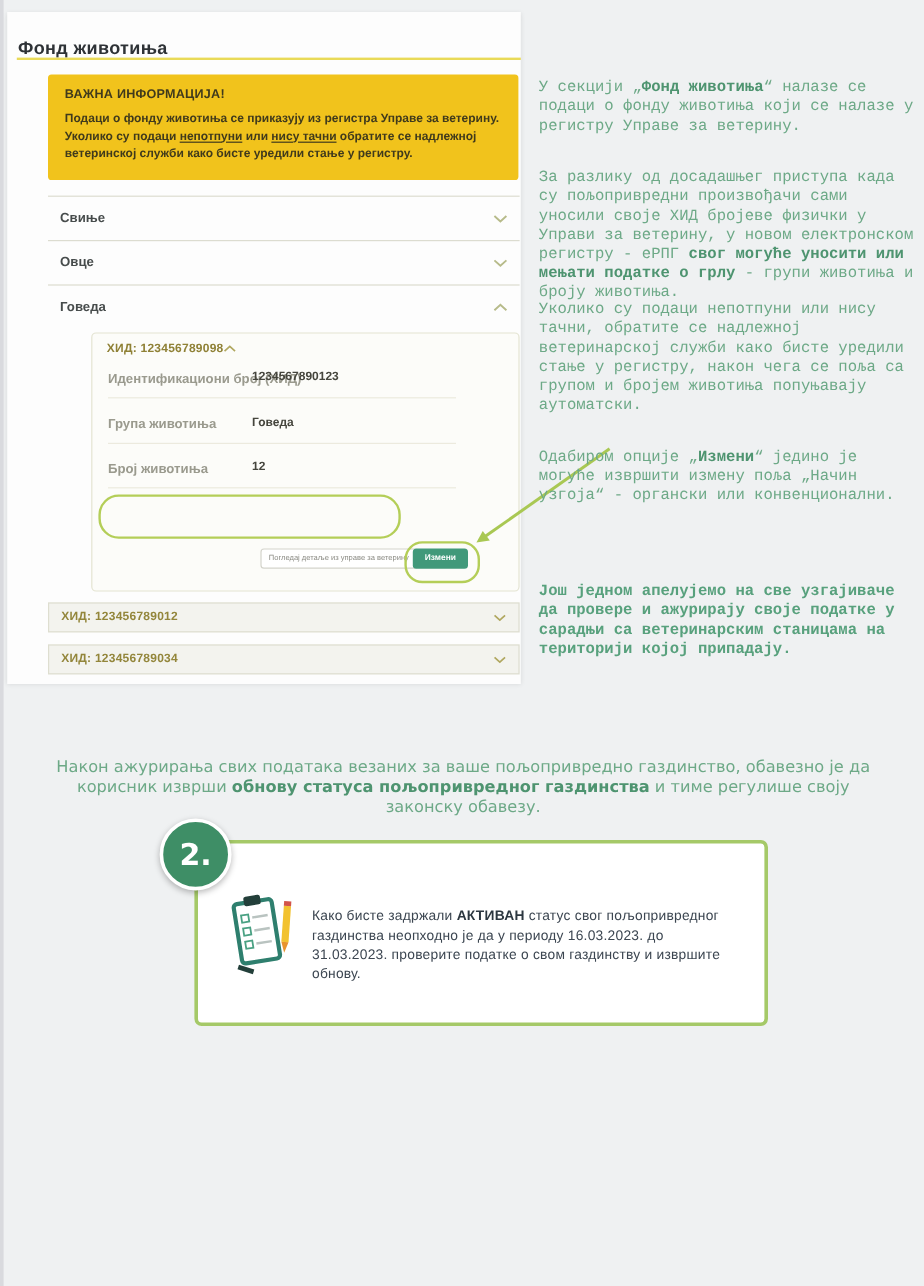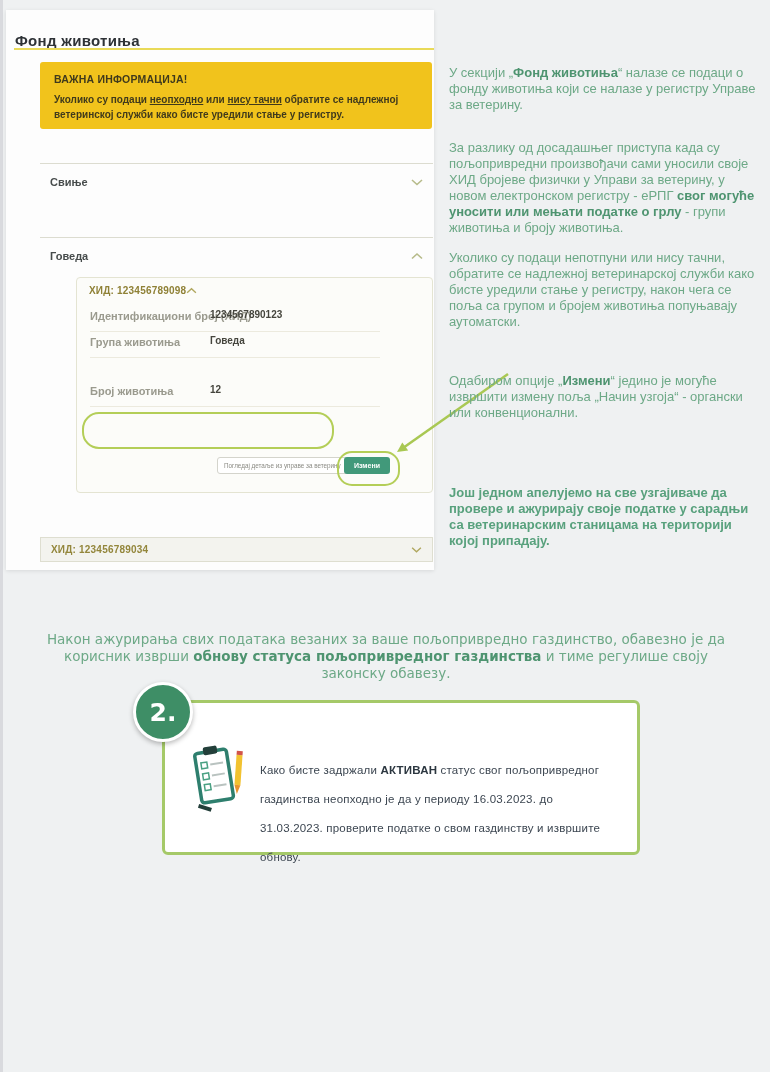--- a/index.html
+++ b/index.html
@@ -7,58 +7,58 @@
        font-family:"Liberation Sans",sans-serif;overflow:hidden;}
   .left-edge{position:absolute;left:0;top:0;width:3px;height:1072px;background:#d9dade;}
 
   
   .panel{position:absolute;left:6px;top:10px;width:428px;height:560px;background:#fdfdfd;
          box-shadow:0 1px 4px rgba(0,0,0,.10);}
   .panel-title{position:absolute;left:9px;top:12px;font-size:15px;font-weight:700;
                color:#2e3236;letter-spacing:.3px;}
   .title-rule{position:absolute;left:8px;top:38px;width:420px;height:2px;background:#e9da58;}
 
-  .warning{position:absolute;left:34px;top:52px;width:392px;height:67px;background:#f1c31c;
+  .warning{position:absolute;left:34px;top:52px;width:392px;height:88px;background:#f1c31c;
            border-radius:3px;padding:11px 14px;box-sizing:border-box;color:#403a1c;}
   .warning-title{font-size:10.5px;font-weight:800;margin-bottom:8px;letter-spacing:.2px;}
   .warning-text{font-size:10px;font-weight:600;line-height:14.5px;}
   .warning-text .u{text-decoration:underline;}
 
   .acc-row{position:absolute;left:34px;width:393px;height:37px;border-top:1px solid #dcdcd0;
            background:#fdfdfd;display:flex;align-items:center;justify-content:space-between;
            padding:16px 10px;box-sizing:border-box;cursor:pointer;}
   .acc-row.r1{top:153px}.acc-row.r2{top:190px}.acc-row.r3{top:227px}
   .acc-label{font-size:11px;font-weight:700;color:#474c4c;}
   .chev{display:inline-flex;line-height:0;}
 
   .detail-card{position:absolute;left:70px;top:267px;width:357px;height:216px;background:#fcfcf9;
                border:1px solid #e4e4d2;border-radius:4px;box-sizing:border-box;}
   .detail-header{position:absolute;left:12px;right:10px;top:7px;display:flex;
                  justify-content:flex-start;align-items:center;cursor:pointer;}
   .hid-title{font-size:10px;font-weight:700;color:#8f8136;letter-spacing:.2px;}
   .field{position:absolute;left:13px;width:290px;height:25px;border-bottom:1px solid #eceade;}
-  .field.f0{top:28px}.field.f1{top:54px}.field.f2{top:103px}.field.f3{top:141px}
+  .field.f0{top:28px}.field.f1{top:66px}.field.f2{top:103px}.field.f3{top:141px}
   .field-label{position:absolute;left:0;top:4px;font-size:11px;color:#9a9a8e;font-weight:600;}
   .field-value{position:absolute;left:120px;top:3px;font-size:10px;color:#45453d;font-weight:700;}
   .btn-secondary{position:absolute;left:140px;top:179px;height:17px;padding:0 6px;font-size:6.3px;
                  color:#8b8b84;background:#fff;border:1px solid #d4d4cc;border-radius:3px;
                  font-family:"Liberation Sans",sans-serif;line-height:15px;cursor:pointer;}
   .btn-primary{position:absolute;left:267px;top:179px;height:17px;padding:0 10px;font-size:7px;
                font-weight:700;color:#fff;background:#41997a;border:none;border-radius:3px;
                font-family:"Liberation Sans",sans-serif;line-height:17px;cursor:pointer;}
 
   .hid-bar{position:absolute;left:34px;width:393px;height:25px;background:#f3f3ee;
            border:1px solid #deded0;box-sizing:border-box;display:flex;align-items:center;
            justify-content:space-between;padding:0 10px;cursor:pointer;}
   .hid-bar.b1{top:492px}.hid-bar.b2{top:527px}
   .hid-bar .hid-title{color:#93863b;}
 
   
   .ann{position:absolute;left:449px;width:314px;font-size:13px;line-height:16px;color:#6da987;
-       font-family:Liberation Sans, sans-serif;}
+       font-family:Liberation Mono, monospace;}
   .ann .bold{font-weight:700;color:#4e9470;}
   .ann.p1{top:52px}.ann.p2{top:127px}.ann.p3{top:237px}.ann.p4{top:360px}
   .ann.p5{top:472px;font-weight:700;color:#58a17d;}
 
   
   .oval{position:absolute;border:2.5px solid #b4ce58;border-radius:17px;pointer-events:none;}
   .oval-field{left:82px;top:412px;width:248px;height:33px;}
   .oval-button{left:337px;top:451px;width:59px;height:31px;border-radius:15px;}
   .arrow-overlay{position:absolute;left:0;top:0;pointer-events:none;}
 
@@ -70,40 +70,49 @@
   
   .step-card{position:absolute;left:162px;top:700px;width:478px;height:155px;background:#fff;
              border:3px solid #a5c968;border-radius:6px;box-sizing:border-box;}
   .step-badge{position:absolute;left:133px;top:682px;width:54px;height:54px;border-radius:50%;
               background:#3e8e66;border:3px solid #fff;box-shadow:0 2px 5px rgba(0,0,0,.28);
               color:#fff;font-size:25px;font-weight:800;display:flex;align-items:center;
               justify-content:center;z-index:5;font-family:"DejaVu Sans",sans-serif;}
   .card-icon{position:absolute;left:26px;top:34px;line-height:0;}
   .card-title{position:absolute;left:95px;top:31px;font-size:13px;font-weight:800;color:#202b34;
               letter-spacing:.2px;}
-  .card-body{position:absolute;left:95px;top:53px;width:352px;font-size:11.5px;line-height:29px;
+  .card-body{position:absolute;left:95px;top:53px;width:352px;font-size:11.5px;line-height:16px;
              color:#3c4651;font-weight:500;letter-spacing:.2px;}
   .card-body .bold{font-weight:800;color:#2c3740;}
 </style>
 </head>
 <body>
 
 <div class="left-edge"></div>
 
 <section class="panel">
   <h1 class="panel-title">Фонд животиња</h1>
   <div class="title-rule"></div>
 
   <div class="warning">
     <div class="warning-title">ВАЖНА ИНФОРМАЦИЈА!</div>
-    <div class="warning-text"><span>Уколико су подаци </span><span class="u">неопходно</span><span> или </span><span class="u">нису тачни</span><span> обратите се надлежној ветеринској служби како бисте уредили стање у регистру.</span></div>
+    <div class="warning-text">Подаци о фонду животиња се приказују из регистра Управе за ветерину.</div>
+    <div class="warning-text"><span>Уколико су подаци </span><span class="u">непотпуни</span><span> или </span><span class="u">нису тачни</span><span> обратите се надлежној ветеринској служби како бисте уредили стање у регистру.</span></div>
   </div>
 
   <div class="acc-row r1">
     <span class="acc-label">Свиње</span>
+    <span class="chev">
+      <svg width="12" height="8" viewBox="0 0 12 8">
+          <polyline points="1,2 6,6.5 11,2" fill="none" stroke="#b7bb8a" stroke-width="1.6"></polyline>
+        </svg>
+    </span>
+  </div>
+  <div class="acc-row r2">
+    <span class="acc-label">Овце</span>
     <span class="chev">
       <svg width="12" height="8" viewBox="0 0 12 8">
           <polyline points="1,2 6,6.5 11,2" fill="none" stroke="#b7bb8a" stroke-width="1.6"></polyline>
         </svg>
     </span>
   </div>
   <div class="acc-row r3">
     <span class="acc-label">Говеда</span>
     <span class="chev">
       <svg width="12" height="8" viewBox="0 0 12 8">
@@ -132,20 +141,28 @@
     </div>
     <div class="field f2">
       <span class="field-label">Број животиња</span>
       <span class="field-value">12</span>
     </div>
 
     <button class="btn-secondary">Погледај детаље из управе за ветерину</button>
     <button class="btn-primary">Измени</button>
   </div>
 
+  <div class="hid-bar b1">
+    <span class="hid-title">ХИД: 123456789012</span>
+    <span class="chev">
+      <svg width="11" height="7" viewBox="0 0 12 8">
+          <polyline points="1,2 6,6.5 11,2" fill="none" stroke="#b0a75f" stroke-width="1.6"></polyline>
+        </svg>
+    </span>
+  </div>
   <div class="hid-bar b2">
     <span class="hid-title">ХИД: 123456789034</span>
     <span class="chev">
       <svg width="11" height="7" viewBox="0 0 12 8">
           <polyline points="1,2 6,6.5 11,2" fill="none" stroke="#b0a75f" stroke-width="1.6"></polyline>
         </svg>
     </span>
   </div>
 </section>
 

